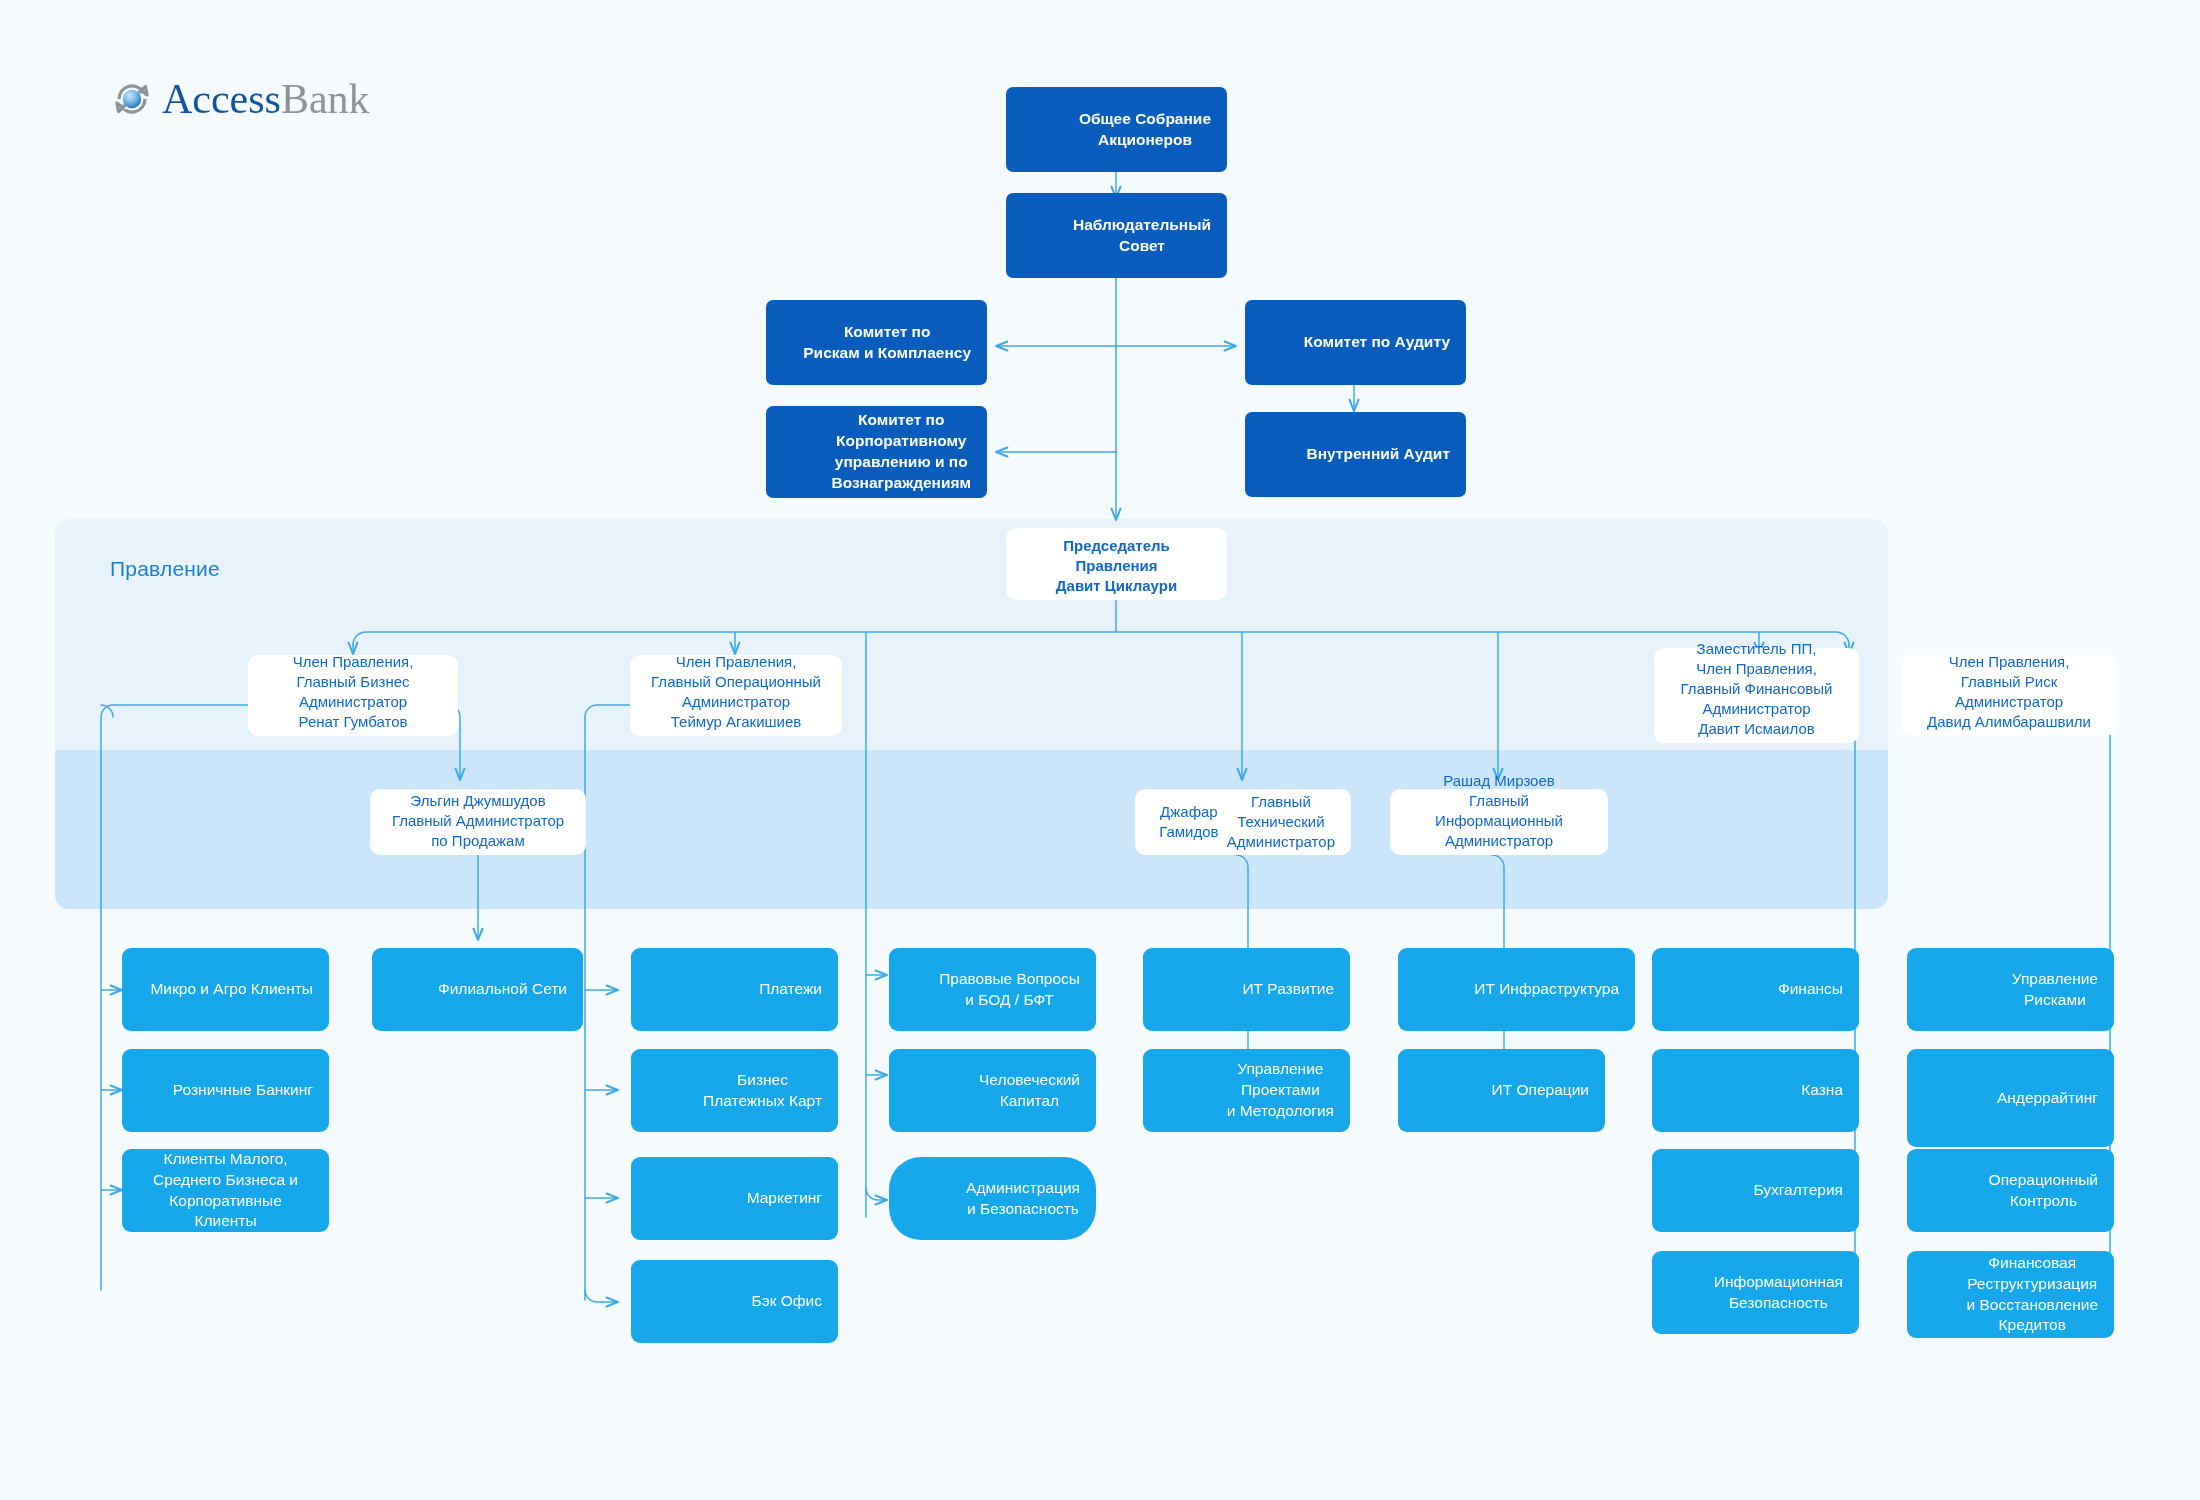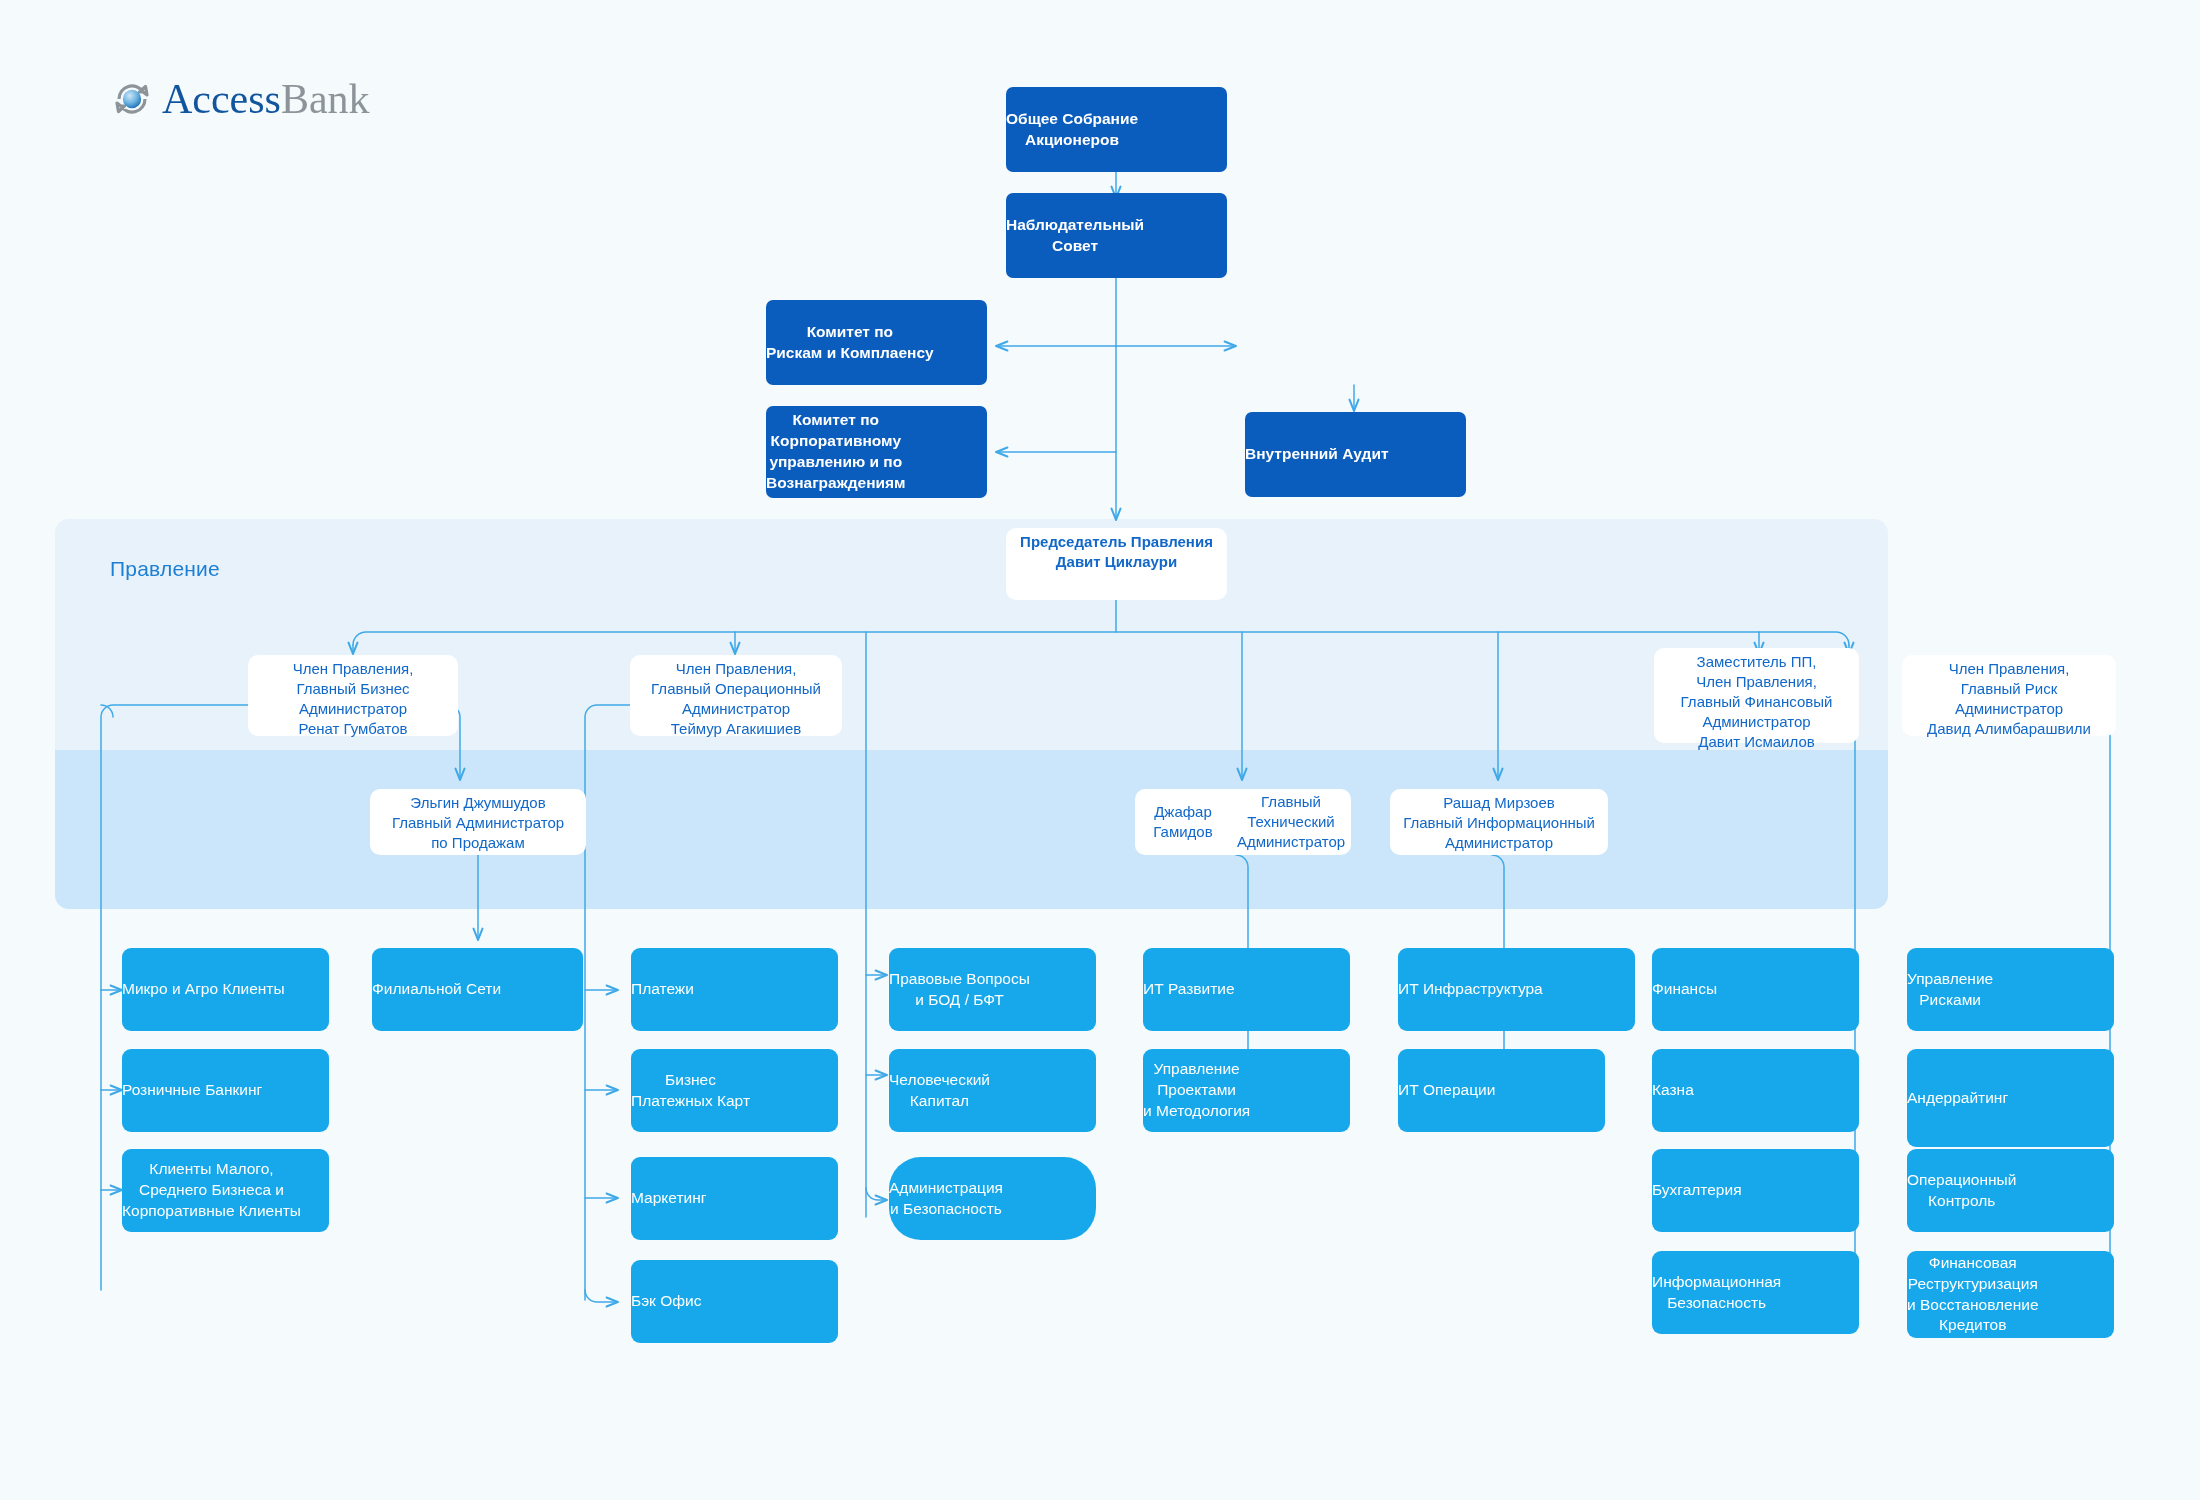--- a/index.html
+++ b/index.html
@@ -22,21 +22,21 @@
 
   
   .logo{position:absolute;left:112px;top:78px;display:flex;align-items:center;gap:10px;}
   .logo-mark{width:40px;height:40px;position:relative;flex:0 0 auto;}
   .logo-text{font-family:"Liberation Serif","DejaVu Serif",serif;font-size:42px;line-height:1;}
   .logo-access{color:#12559f;}
   .logo-bank{color:#8c9399;}
 
   
   .node{position:absolute;border-radius:7px;display:flex;align-items:center;
-    justify-content:flex-start;text-align:center;box-sizing:border-box;padding:4px 0;}
+    justify-content:flex-end;text-align:center;box-sizing:border-box;padding:4px 16px;}
   .node span{display:block;line-height:1.34;}
 
   .n-dark{background:#0a5cbd;color:#ffffff;font-size:15.5px;font-weight:bold;}
   .n-white{background:#ffffff;color:#1168c9;font-size:15px;border-radius:10px;}
   .n-white.bold{font-weight:bold;}
   .n-light{background:#16a8ea;color:#ffffff;font-size:15.5px;border-radius:9px;}
 
   
   .svg-layer{position:absolute;left:0;top:0;width:2200px;height:1500px;
     pointer-events:none;}
@@ -145,20 +145,23 @@
     </div>
 
   <div class="node n-dark" style="left:1006px;top:193px;width:221px;height:85px;">
     <span>Наблюдательный<br>Совет</span>
     </div>
 
   <div class="node n-dark" style="left:766px;top:300px;width:221px;height:85px;">
     <span>Комитет по<br>Рискам и Комплаенсу</span>
     </div>
 
+  <div class="node n-dark" style="left:1245px;top:300px;width:221px;height:85px;">
+    <span>Комитет по Аудиту</span>
+    </div>
 
   <div class="node n-dark" style="left:766px;top:406px;width:221px;height:92px;">
     <span>Комитет по<br>Корпоративному<br>управлению и по<br>Вознаграждениям</span>
     </div>
 
   <div class="node n-dark" style="left:1245px;top:412px;width:221px;height:85px;">
     <span>Внутренний Аудит</span>
     </div>
 
   <div class="node n-white bold" style="left:1006px;top:528px;width:221px;height:72px;flex-direction:column;">

